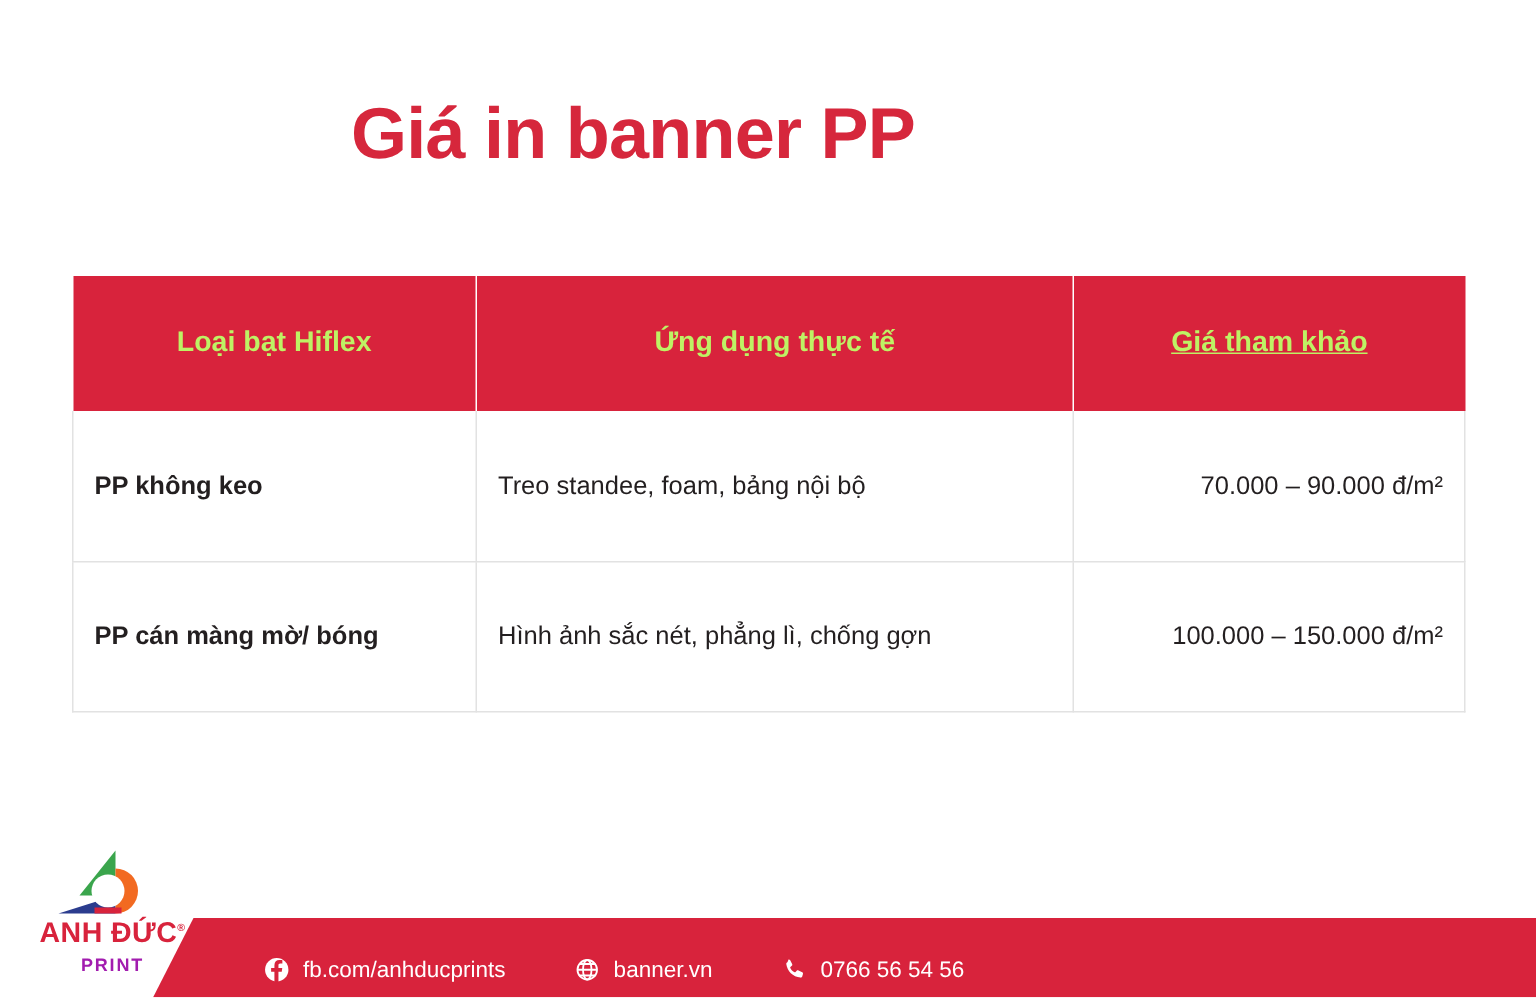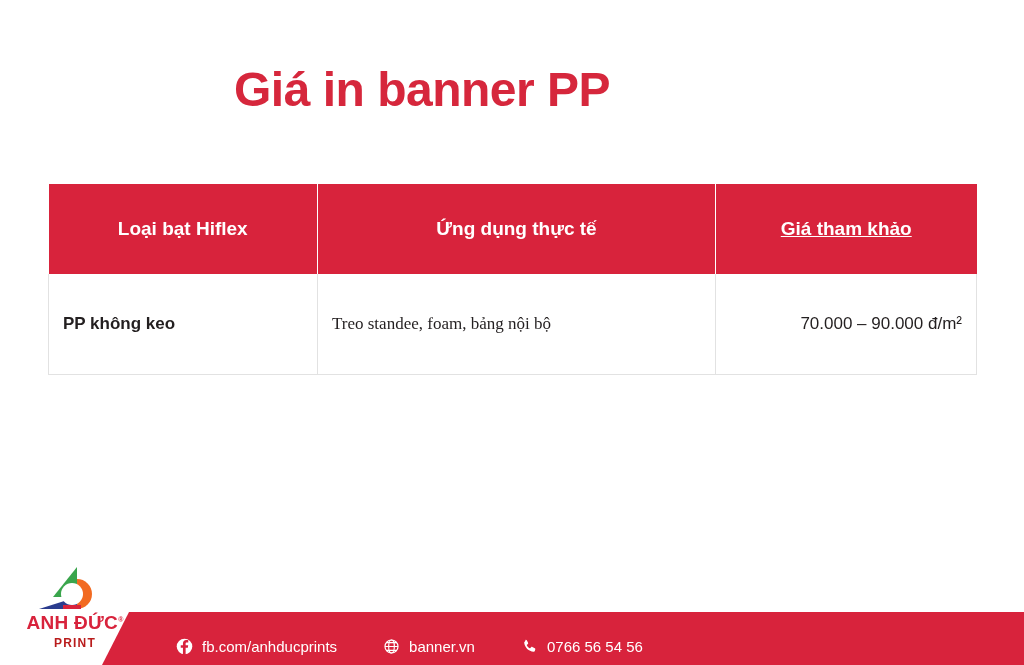--- a/index.html
+++ b/index.html
@@ -37,21 +37,21 @@
     width: 928px;
     border-collapse: collapse;
     table-layout: fixed;
   }
   #price-table col.c1 { width: 269px; }
   #price-table col.c2 { width: 398px; }
   #price-table col.c3 { width: 261px; }
 
   #price-table thead th {
     background: #D8233C;
-    color: #ffffff;
+    color: #bef264;
     font-size: 19px;
     font-weight: 700;
     height: 90px;
     text-align: center;
     vertical-align: middle;
     padding: 0 10px;
     border-right: 1px solid #ffffff;
     box-sizing: border-box;
   }
   #price-table thead th:last-child { border-right: none; text-decoration: underline; }
@@ -70,21 +70,20 @@
     border-left: 1px solid #e2e2e2;
   }
   #price-table tbody td:last-child { border-right: 1px solid #e2e2e2; }
 
   #price-table tbody td.cell-type {
     font-weight: 700;
     text-align: left;
   }
   #price-table tbody td.cell-use {
     text-align: left;
-    font-family: Liberation Serif, serif;
   }
   #price-table tbody td.cell-price {
     text-align: right;
   }
 
   
   #footer-bar {
     position: absolute;
     left: 0;
     bottom: 0;
@@ -153,21 +152,21 @@
   }
   #logo-reg {
     font-size: 7px;
     vertical-align: super;
     font-weight: 700;
     color: #D8233C;
   }
   #logo-sub {
     font-size: 12px;
     font-weight: 600;
-    color: #b91c1c;
+    color: #a21caf;
     letter-spacing: 1.2px;
     line-height: 1.5;
   }
 </style>
 </head>
 <body>
 
 <div id="page-title">Giá in banner PP</div>
 
 <table id="price-table">
@@ -182,20 +181,25 @@
       <th>Ứng dụng thực tế</th>
       <th>Giá tham khảo</th>
     </tr>
   </thead>
   <tbody>
     <tr>
       <td class="cell-type">PP không keo</td>
       <td class="cell-use">Treo standee, foam, bảng nội bộ</td>
       <td class="cell-price">70.000 – 90.000 đ/m²</td>
     </tr>
+    <tr>
+      <td class="cell-type">PP cán màng mờ/ bóng</td>
+      <td class="cell-use">Hình ảnh sắc nét, phẳng lì, chống gợn</td>
+      <td class="cell-price">100.000 – 150.000 đ/m²</td>
+    </tr>
   </tbody>
 </table>
 
 <div id="footer-bar">
   <div id="footer-items">
 
     <div class="footer-item">
       <span class="fi-icon">
         <svg viewBox="0 0 24 24" width="17" height="17" aria-hidden="true">
           <circle cx="12" cy="12" r="11" fill="#ffffff"></circle>

